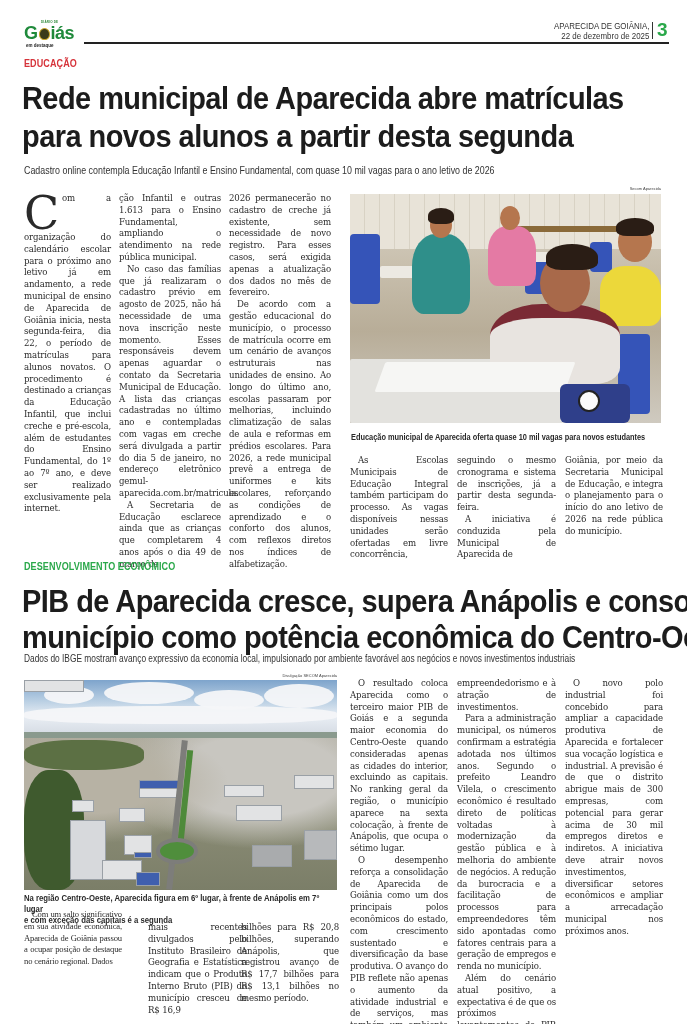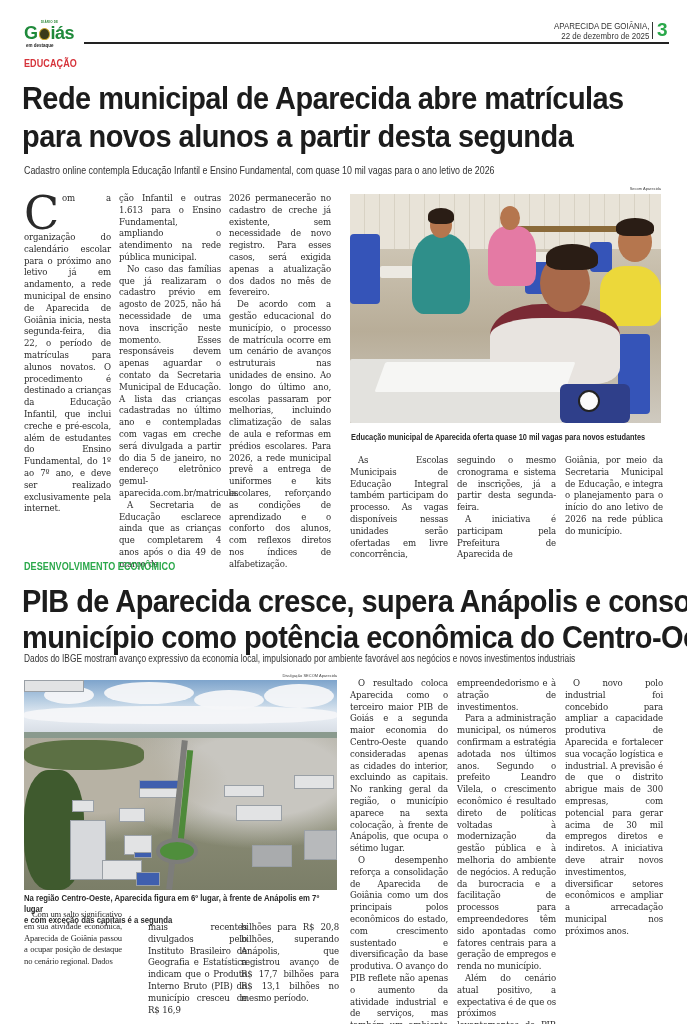--- a/index.html
+++ b/index.html
@@ -131,21 +131,21 @@
   <div style="position:absolute; left:210px; top:190px; width:70px; height:39px; background:#2f3f8a; border-radius:6px;"></div>
   <div style="position:absolute; left:228px; top:196px; width:22px; height:22px; background:#fafafa; border-radius:50%; border:2px solid #222;"></div>
 </div>
 <div class="caption" style="left:351px; top:432px; white-space:nowrap; transform:scaleX(0.86);">Educação municipal de Aparecida oferta quase 10 mil vagas para novos estudantes</div>
 
 <div class="col" style="left:350px; top:455px; width:98px;">
   <p>As Escolas Municipais de Educação Integral também participam do processo. As vagas disponíveis nessas unidades serão ofertadas em livre concorrência,</p>
 </div>
 <div class="col" style="left:457px; top:455px; width:99px;">
   <p class="noindent">seguindo o mesmo cronograma e sistema de inscrições, já a partir desta segunda-feira.</p>
-  <p>A iniciativa é participam pela Prefeitura de Aparecida de</p>
+  <p>A iniciativa é conduzida pela Municipal de Aparecida de</p>
 </div>
 <div class="col" style="left:565px; top:455px; width:98px;">
   <p class="noindent">Goiânia, por meio da Secretaria Municipal de Educação, e integra o planejamento para o início do ano letivo de 2026 na rede pública do município.</p>
 </div>
 
 <div class="section-label section-eco">DESENVOLVIMENTO ECONÔMICO</div>
 <div class="headline hl2">
   <div>PIB de Aparecida cresce, supera Anápolis e consolida</div>
   <div>município como potência econômica do Centro-Oeste</div>
 </div>

